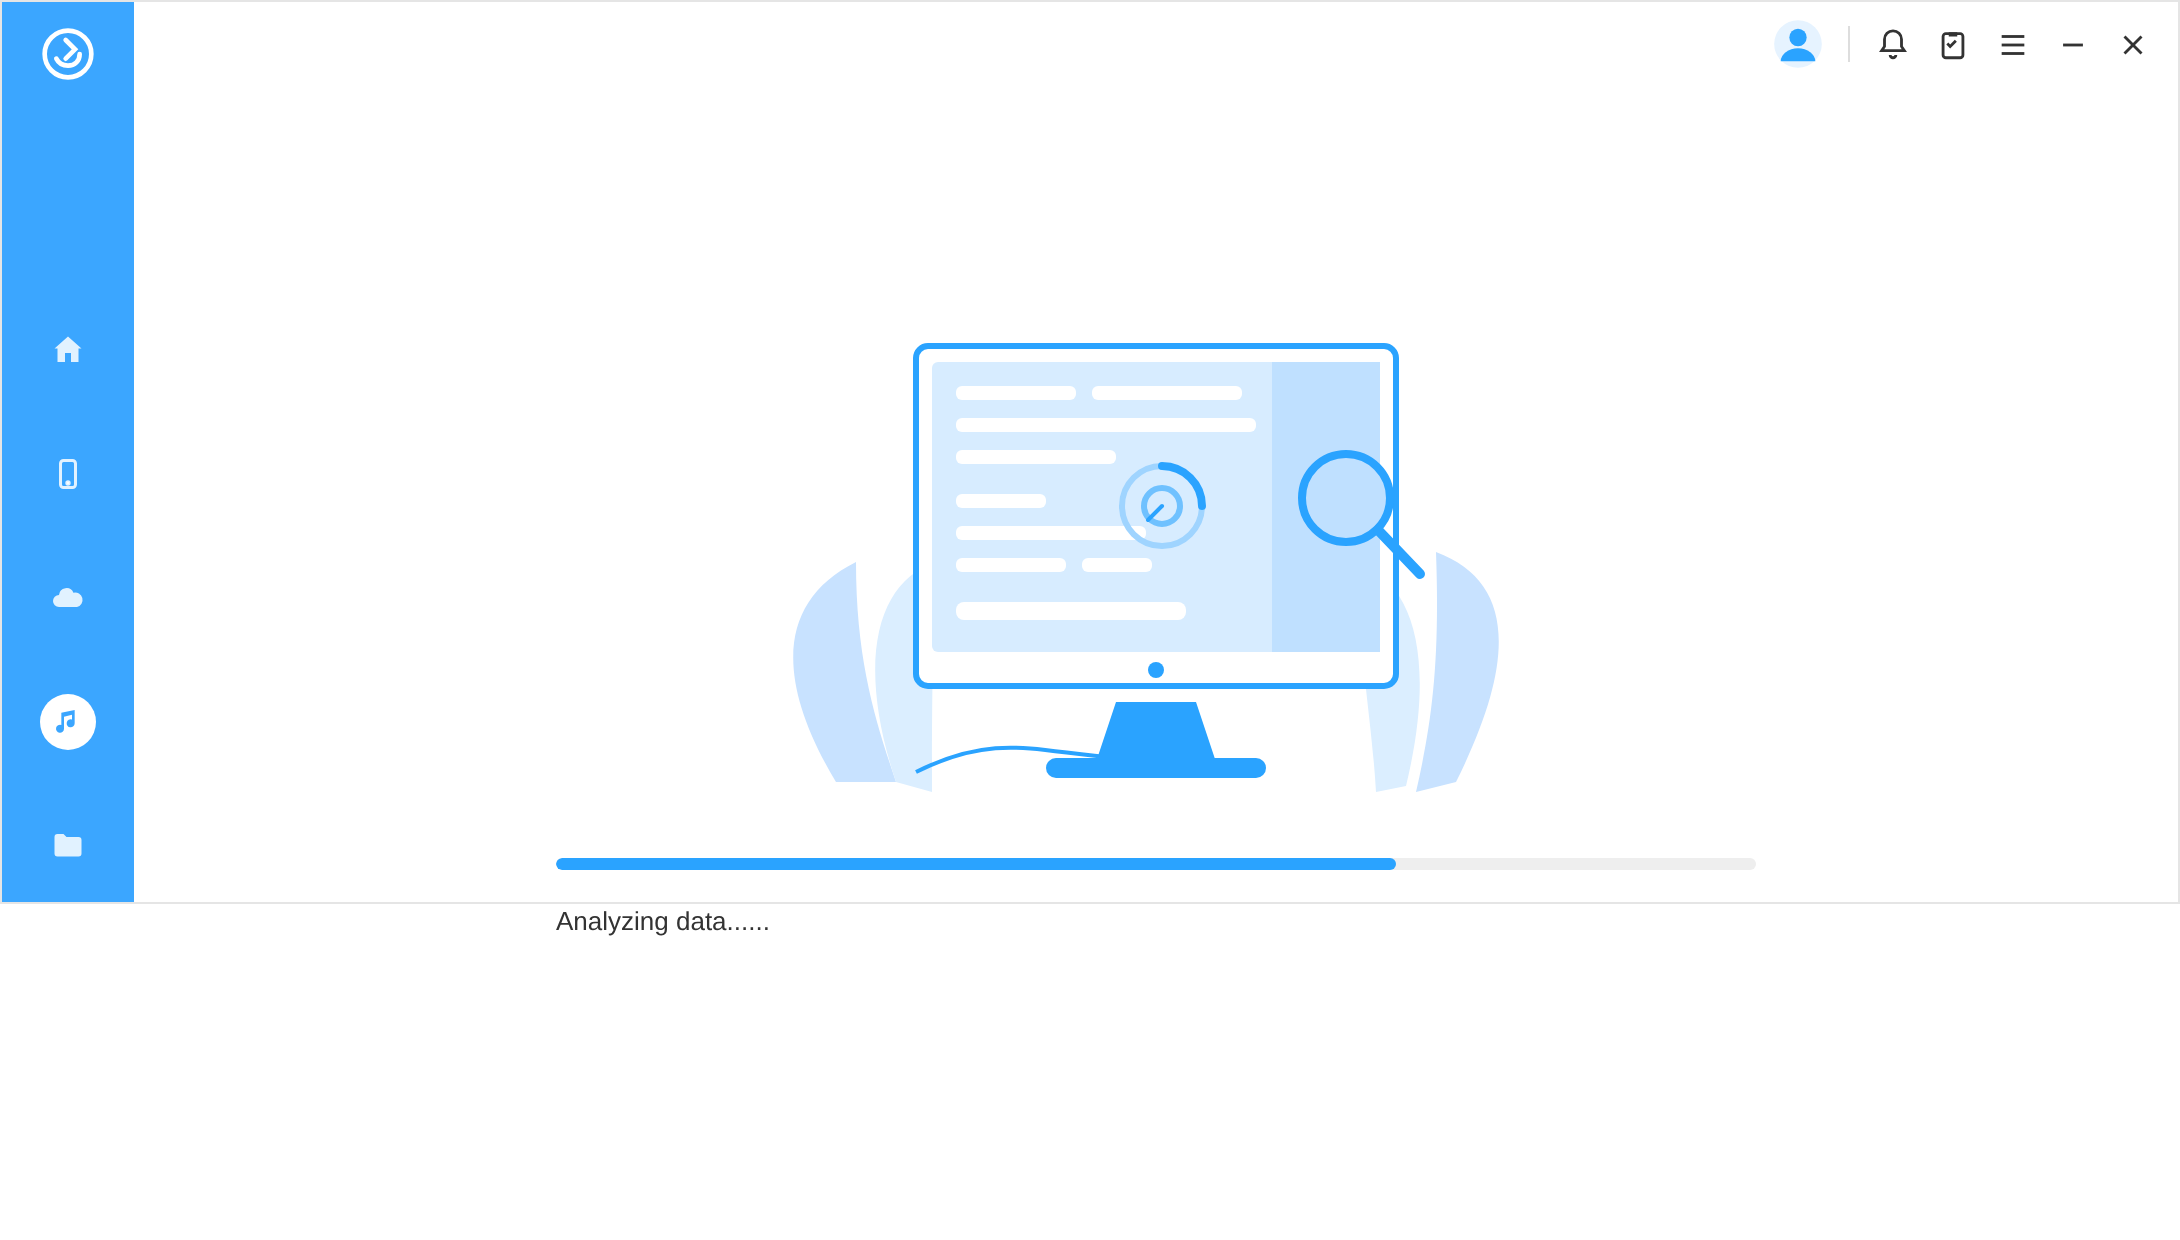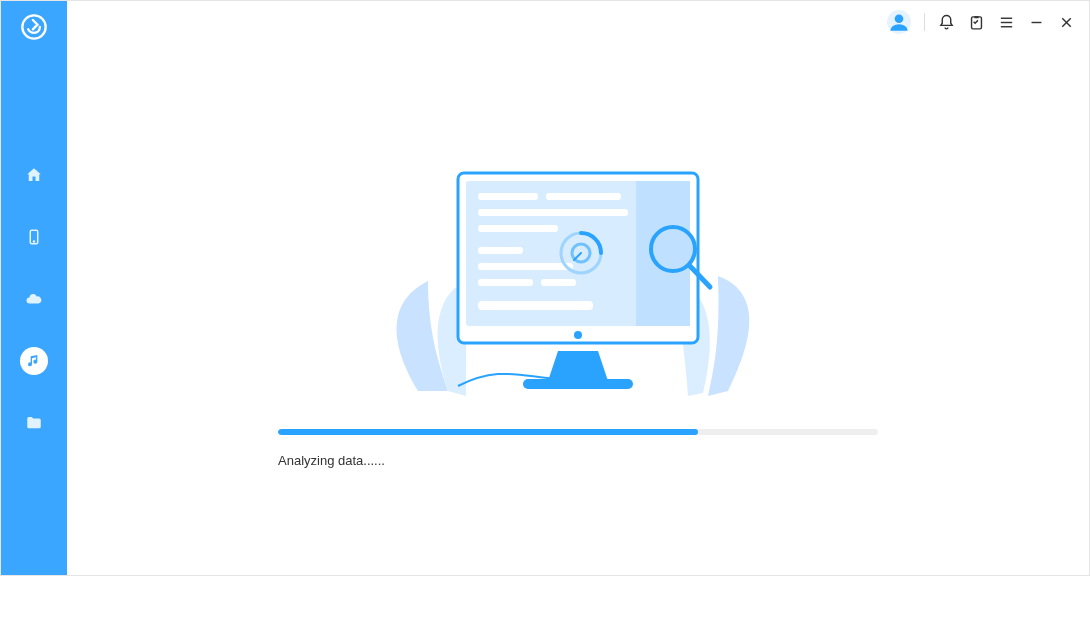--- a/index.html
+++ b/index.html
@@ -1,19 +1,19 @@
 <!DOCTYPE html>
 <html><head>
 <meta charset="utf-8">
 <style>
   * { box-sizing: border-box; margin: 0; padding: 0; }
   html, body { width: 1090px; height: 620px; font-family: Arial, Helvetica, sans-serif; }
   .app {
     display: flex;
-    width: 1090px; height: 576px;
+    width: 1090px; height: 452px;
     border: 1px solid #e5e5e5;
     background: #fff;
     position: relative;
   }
   
   .sidebar {
     width: 66px;
     background: #3ba6ff;
     display: flex;
     flex-direction: column;

